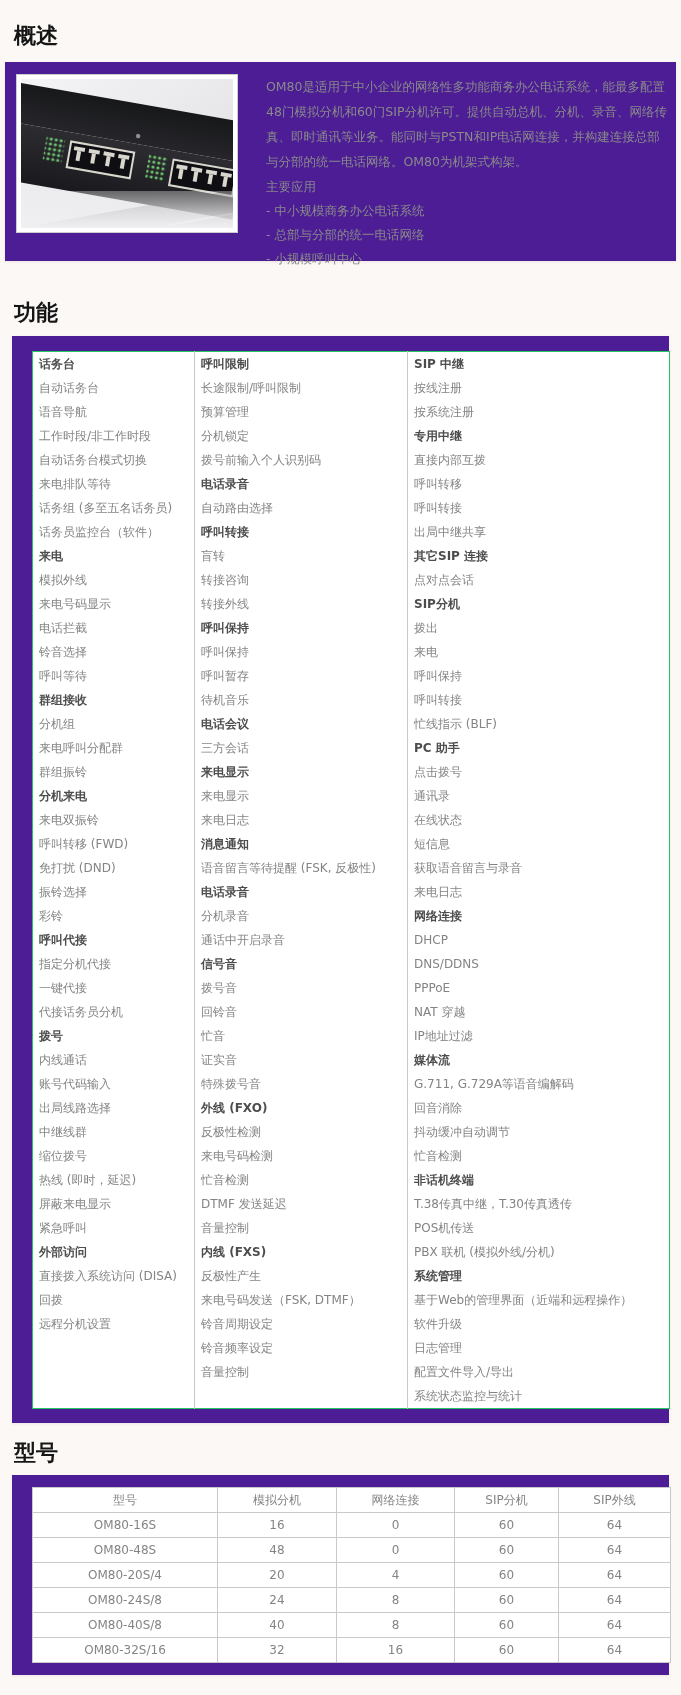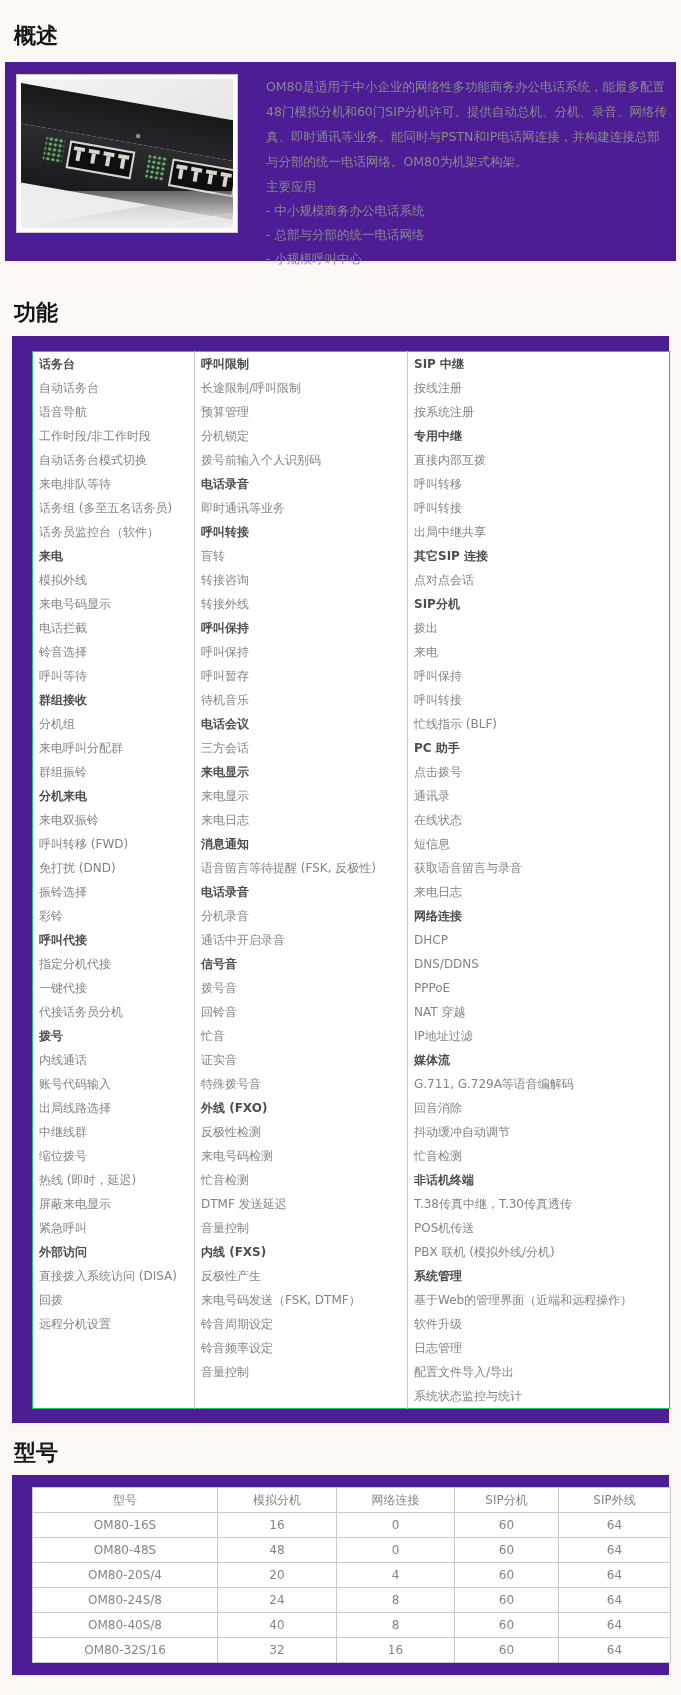--- a/index.html
+++ b/index.html
@@ -172,21 +172,21 @@
             <td>拨号前输入个人识别码</td>
             <td>直接内部互拨</td>
           </tr>
           <tr>
             <td>来电排队等待</td>
             <td class="b">电话录音</td>
             <td>呼叫转移</td>
           </tr>
           <tr>
             <td>话务组 (多至五名话务员)</td>
-            <td>即时通讯等业务</td>
+            <td>自动路由选择</td>
             <td>呼叫转接</td>
           </tr>
           <tr>
             <td>话务员监控台（软件）</td>
             <td class="b">呼叫转接</td>
             <td>出局中继共享</td>
           </tr>
           <tr>
             <td class="b">来电</td>
             <td>盲转</td>

